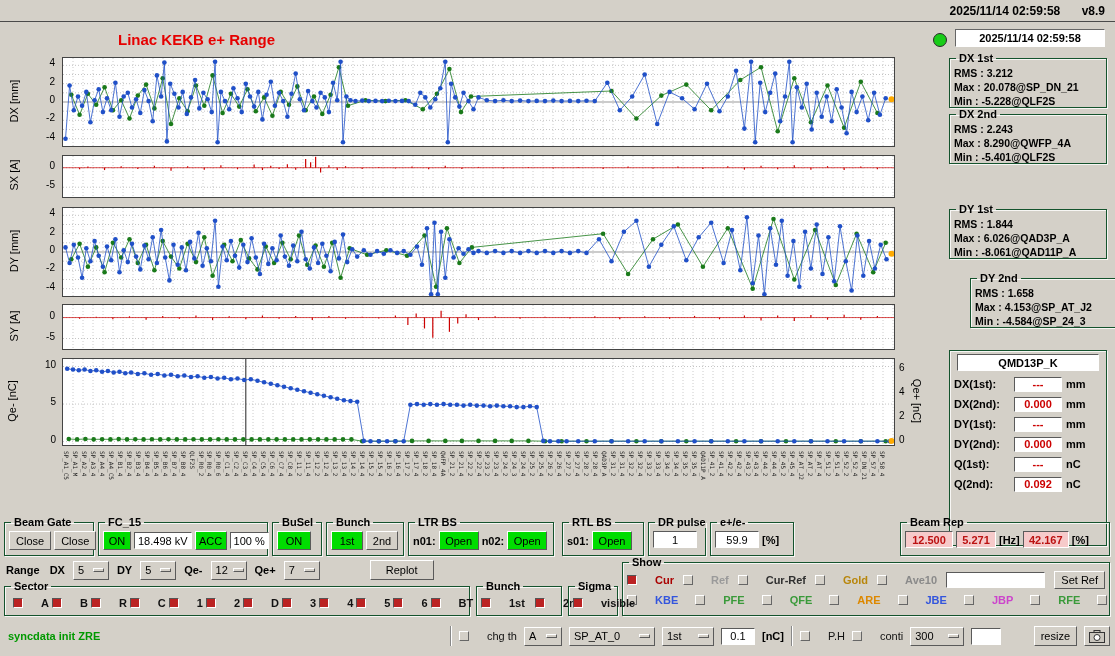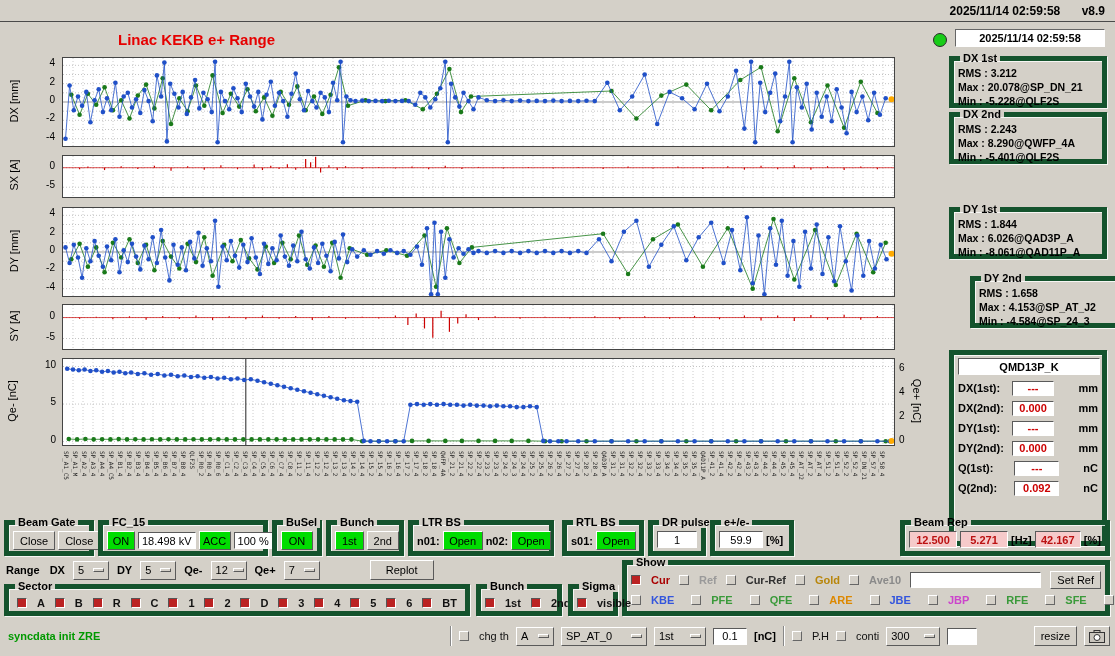--- a/index.html
+++ b/index.html
@@ -14,40 +14,40 @@
   .tsbox{position:absolute;left:955px;top:29px;width:150px;height:18px;background:#fff;border:1px solid;border-color:#666 #fff #fff #666;display:flex;align-items:center;justify-content:center;font-weight:bold}
   .plot-area{position:absolute;background:#fff;border:1px solid #444}
   .plot-area svg{display:block}
   .tickcol,.tickcol2{position:absolute}
   .ytick{position:absolute;right:3px;font-size:10px;white-space:nowrap}
   .ytick2{position:absolute;left:2px;font-size:10px;white-space:nowrap}
   .vlab{position:absolute;text-align:center;font-size:11px;transform:rotate(-90deg)}
   .vlab-r{transform:rotate(90deg)}
   .xlabels{position:absolute;overflow:hidden}
   .xlabels span{position:absolute;top:2px;font-family:"DejaVu Sans Mono",monospace;font-size:6px;color:#222;transform:rotate(90deg);transform-origin:0 0;white-space:nowrap}
-  fieldset{position:absolute;border:5px solid #14532d;box-shadow:1px 1px 0 rgba(255,255,255,.8),inset 1px 1px 0 rgba(255,255,255,.8);padding:2px 4px;min-width:0}
+  fieldset{position:absolute;border:1px solid #14532d;box-shadow:1px 1px 0 rgba(255,255,255,.8),inset 1px 1px 0 rgba(255,255,255,.8);padding:2px 4px;min-width:0}
   legend{font-weight:bold;font-size:11px;padding:0 3px;margin-left:2px;white-space:nowrap}
   .statbox{width:158px;background:transparent}
   .statline{font-size:10.5px;font-weight:bold;line-height:14px;white-space:nowrap}
   .frow{display:flex;align-items:center;gap:3px;margin-top:1px}
   .btn{display:inline-flex;align-items:center;justify-content:center;height:19px;padding:0 6px;background:#d4d0c8;border:1px solid;border-color:#fff #5a5a5a #5a5a5a #fff;font-size:11px;white-space:nowrap;cursor:default}
   .btn-green{background:#00dd00}
   .wbox{display:inline-flex;align-items:center;justify-content:center;height:17px;padding:0 3px;background:#fff;border:1px solid;border-color:#5a5a5a #fff #fff #5a5a5a;font-size:11px;white-space:nowrap}
   .pinkbox{background:#f6caca;color:#bb1111;font-weight:bold}
   .glab{font-weight:bold;white-space:nowrap}
   .dd{display:inline-flex;align-items:center;justify-content:space-between;height:19px;padding:0 4px;background:#d4d0c8;border:1px solid;border-color:#fff #5a5a5a #5a5a5a #fff;font-size:11px;white-space:nowrap}
   .ddash{width:11px;height:4px;background:#d4d0c8;border:1px solid;border-color:#fff #5a5a5a #5a5a5a #fff;margin-left:5px;flex:none}
-  .citem{display:inline-flex;align-items:center;gap:10px}
+  .citem{display:inline-flex;align-items:center;gap:18px}
   .cb{width:10px;height:10px;background:#d4d0c8;border:1px solid;border-color:#fff #666 #666 #fff;flex:none}
   .cbon{border-color:#555 #fff #fff #555}
   .clbl{font-size:11px;font-weight:bold;color:#111;white-space:nowrap}
   .qmdrow{display:flex;align-items:center;height:20px;gap:4px}
   .qmdlab{font-weight:bold;width:56px;white-space:nowrap}
   .qmdval{display:inline-flex;align-items:center;justify-content:center;width:48px;height:15px;background:#fff;border:1px solid;border-color:#5a5a5a #fff #fff #5a5a5a;color:#cc0000;font-weight:bold}
-  .qmdunit{font-weight:bold;margin-left:20px}
+  .qmdunit{font-weight:bold;margin-left:0}
   .qmdtitle{display:flex;align-items:center;justify-content:center;width:142px;height:17px;margin:1px auto 3px;background:#fff;border:1px solid;border-color:#5a5a5a #fff #fff #5a5a5a;font-weight:bold}
   .statusmsg{position:absolute;left:8px;top:630px;font-weight:bold;color:#009900}
   .botbar{position:absolute;left:450px;top:624px;width:660px;height:24px;display:flex;align-items:center;gap:7px}
   .vsep{width:2px;height:20px;border-left:1px solid #888;border-right:1px solid #fff;flex:none}
   .grow{flex:1}
 </style>
 </head>
 <body>
 
 <div class="topbar">
@@ -1449,21 +1449,21 @@
   <legend>e+/e-</legend>
   <div class="frow">
     <span class="wbox" style="width:44px">59.9</span>
     <span class="glab">[%]</span>
   </div>
 </fieldset>
 <fieldset style="left:900px;top:516px;width:210px;height:40px">
   <legend>Beam Rep</legend>
   <div class="frow">
     <span class="wbox pinkbox" style="width:48px">12.500</span>
-    <span class="wbox pinkbox" style="width:48px">5.271</span>
+    <span class="wbox pinkbox" style="width:40px">5.271</span>
     <span class="glab">[Hz]</span>
     <span class="wbox pinkbox" style="width:46px">42.167</span>
     <span class="glab">[%]</span>
   </div>
 </fieldset>
 
 <div class="abs" style="left:6px;top:559px;height:22px;display:flex;align-items:center;gap:10px">
   <span class="glab">Range</span>
   <span style="display:flex;align-items:center;gap:8px">
       <span class="glab">DX</span>

